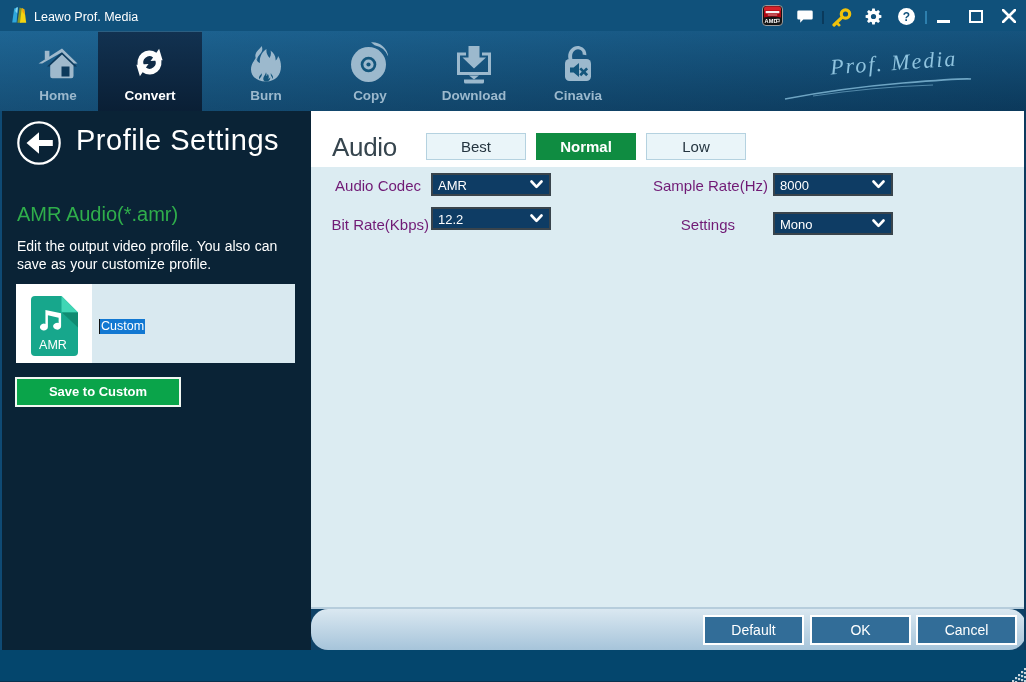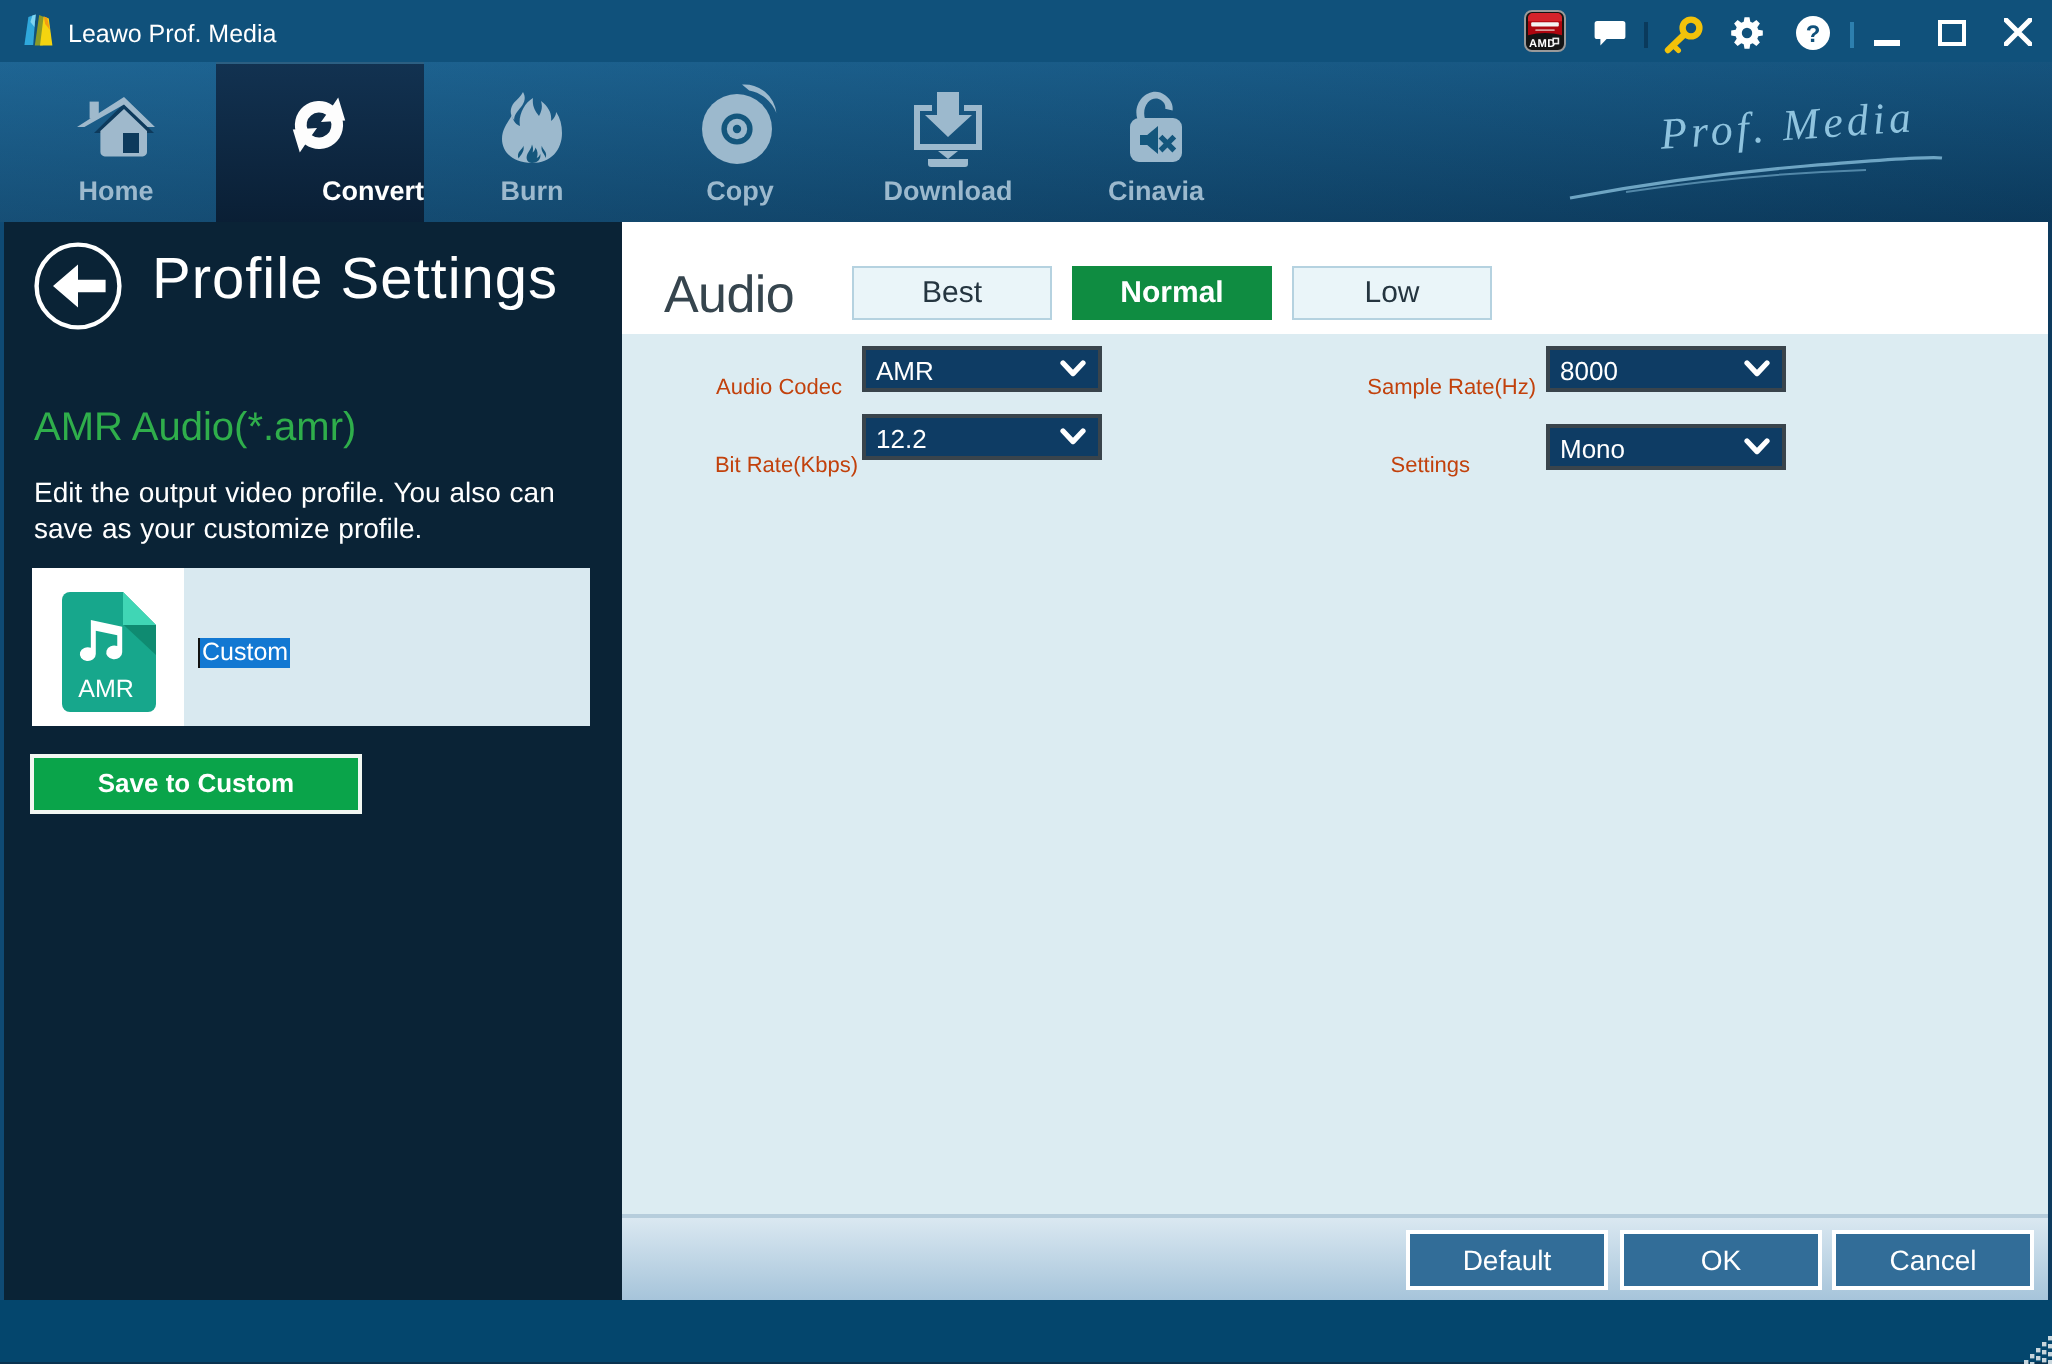--- a/index.html
+++ b/index.html
@@ -34,27 +34,27 @@
 
 
 #rtop { left:311px; top:111px; width:715px; height:56px; background:#fff; }
 #audioh { left:21px; top:21px; font-size:26px; color:#36454e; letter-spacing:-0.3px; }
 .qbtn { position:absolute; top:22px; width:100px; height:27px; background:#eaf5f9; border:1px solid #b5d2e0;
   font-size:15px; color:#253540; text-align:center; line-height:25px; }
 #qbest { left:115px; }
 #qnormal { left:225px; background:#0f8c41; border:1px solid #0f8c41; color:#fff; font-weight:bold; }
 #qlow { left:335px; }
 #rmain { left:311px; top:167px; width:715px; height:440px; background:#dcecf2; }
-.flabel { position:absolute; font-size:11px; color:#c2410c;margin-top:11px; }
+.flabel { position:absolute; font-size:15px; color:#701a75; }
 .dd { position:absolute; width:120px; height:23px; background:#0e3c64; border:2px solid #39444c; color:#fff; }
 .dd .tx { position:absolute; left:5px; top:2.5px; font-size:13px; }
 .dd .ch { position:absolute; right:6px; top:5px; }
 #profmedia { left:830px; top:50px; font-family:"Liberation Serif", serif; font-style:italic; font-size:22px; color:#8fc3de; transform:rotate(-4deg); letter-spacing:2px; }
 #divider { left:311px; top:607px; width:715px; height:2px; background:#b6cddc; }
-#bbar { left:311px; top:609px; width:715px; height:41px; background:linear-gradient(180deg,#dae8f1 0%, #a6c4da 100%); }
+#bbar { left:311px; top:609px; width:715px; height:41px; background:linear-gradient(180deg,#dae8f1 0%, #a6c4da 100%);border-radius:17px; }
 .bbtn { position:absolute; top:6px; width:101px; height:30px; background:#326d98; border:2px solid #fff;
   color:#fff; font-size:14px; text-align:center; line-height:26px; }
 
 
 #footer { left:0; top:650px; width:1026px; height:32px; background:#04466d; border-bottom:1px solid #0a3350; }
 </style>
 </head>
 <body>
 <div class="abs" id="titlebar"></div>
 <svg class="abs" id="leawologo" style="left:11px;top:7px;" width="16" height="17" viewBox="0 0 16 17">
@@ -106,21 +106,21 @@
   <div class="tab" style="left:6px;">
     <svg style="top:17px;" width="40" height="31" viewBox="0 0 40 31">
       <path d="M24,3.8 L39,18.5 L9,18.5 Z" fill="#0d3a5c"></path>
       <path d="M24,6.5 L35.5,17.5 L35.5,28.0 a2.2,2.2 0 0 1 -2.2,2.2 L14.4,30.2 a2.2,2.2 0 0 1 -2.2,-2.2 L12.2,17.5 Z" fill="#9fb9cc"></path>
       <rect x="23.5" y="18.5" width="8" height="10" fill="#0d3a5c"></rect>
       <path d="M24,0.5 L39.5,15.5 L35.8,15.5 L24,4.2 L4.2,15.5 L0.5,15.5 Z" fill="#9fb9cc"></path>
       <rect x="6.8" y="2.8" width="4.6" height="8.5" fill="#9fb9cc"></rect>
     </svg>
     <span class="lbl">Home</span>
   </div>
-  <div class="tab sel" style="left:108px;text-align:right;">
+  <div class="tab sel" style="left:98px;">
     <svg style="top:12px;" width="37" height="40" viewBox="0 0 37 40">
       <g fill="#fdfdfd">
         <path d="M7.1,24.6 A12.0,12.0 0 0 1 24.9,9.7 L27.6,5.7 L31.1,17.3 L19.0,18.0 L21.6,14.4 A6.2,6.2 0 0 0 12.4,22.1 Z"></path>
         <path d="M7.1,24.6 A12.0,12.0 0 0 1 24.9,9.7 L27.6,5.7 L31.1,17.3 L19.0,18.0 L21.6,14.4 A6.2,6.2 0 0 0 12.4,22.1 Z" transform="rotate(180 18 19.5)"></path>
       </g>
     </svg>
     <span class="lbl">Convert</span>
   </div>
   <div class="tab" style="left:214px;">
     <svg style="top:14px;" width="33" height="37" viewBox="0 0 33 37">

